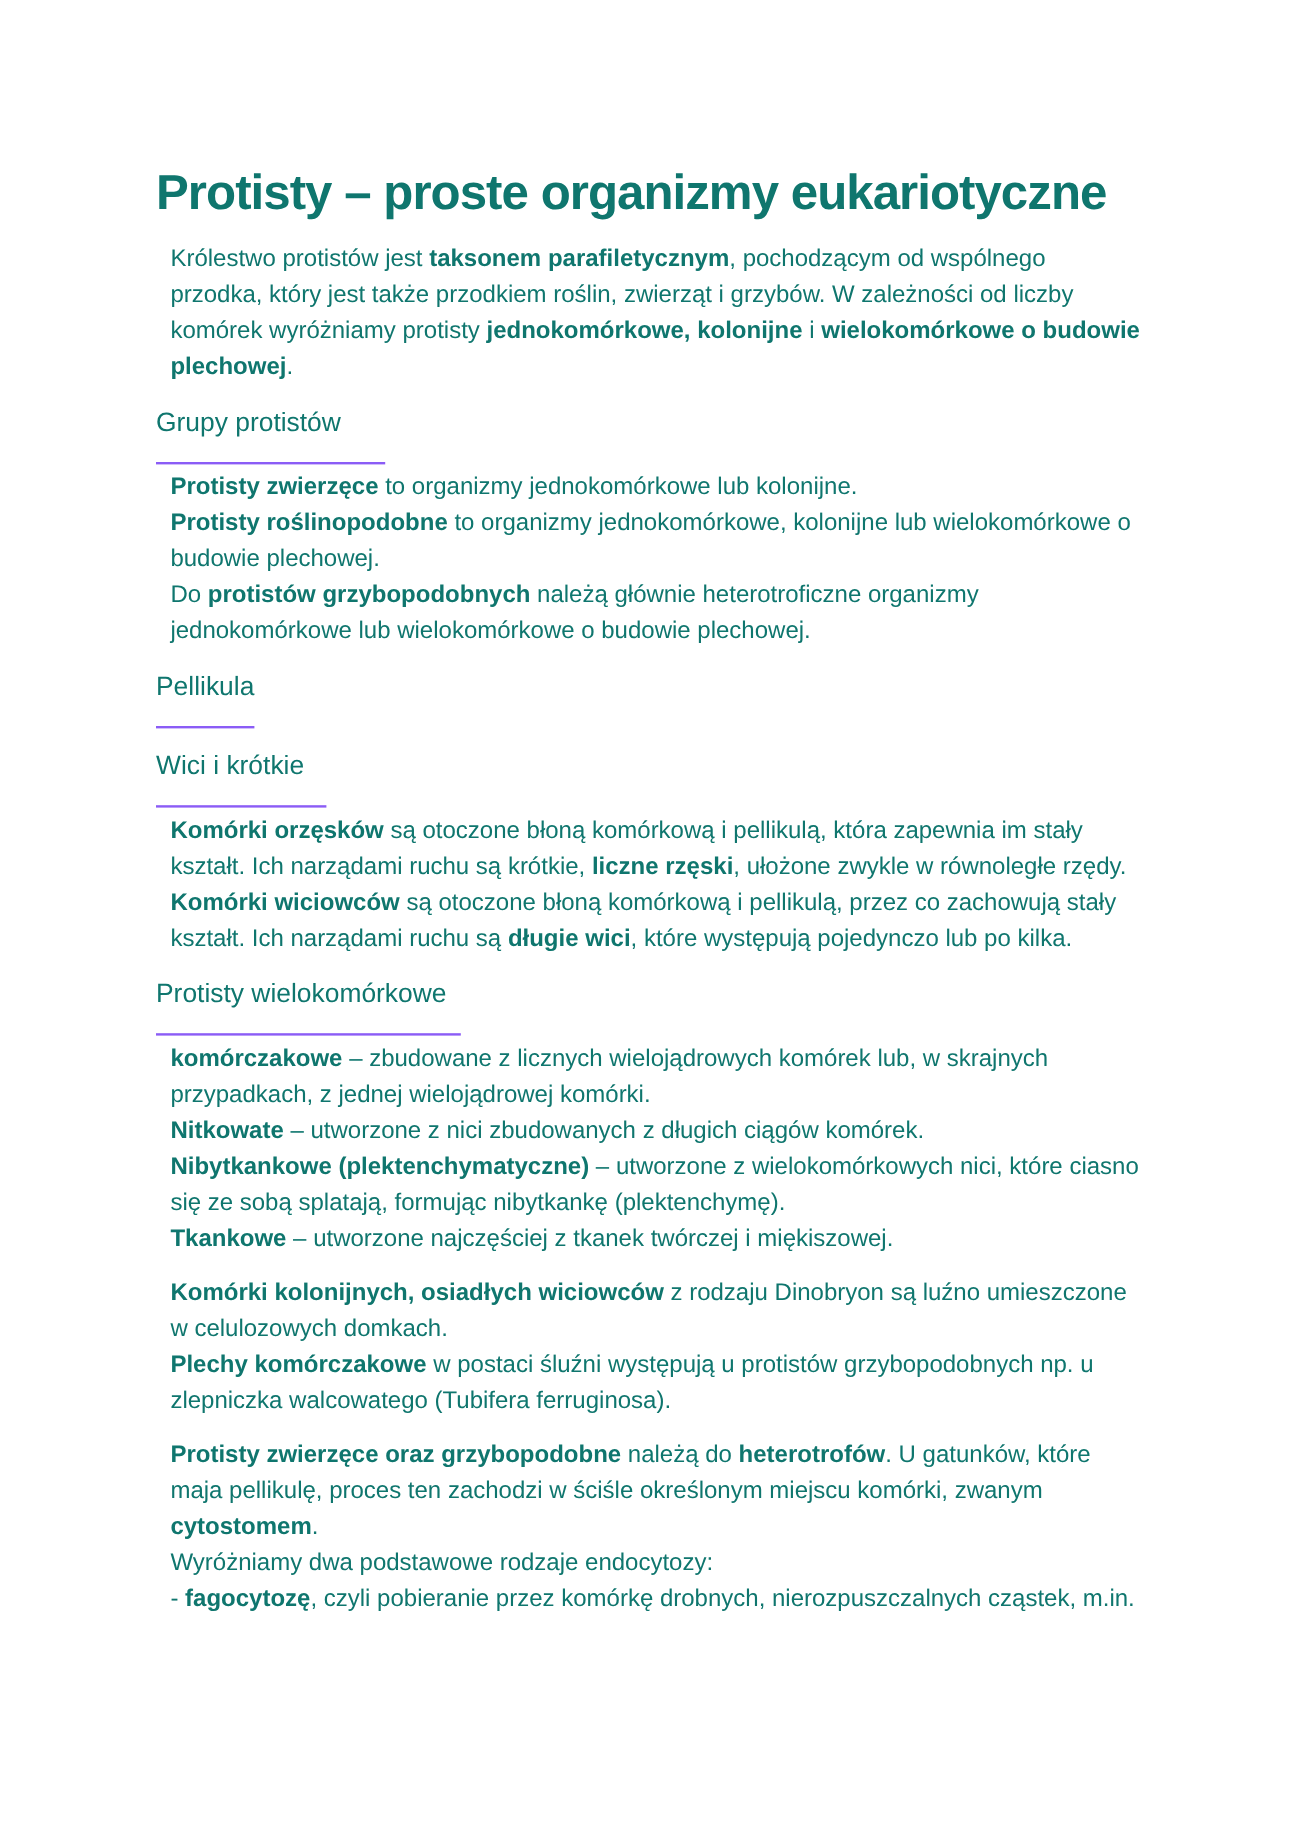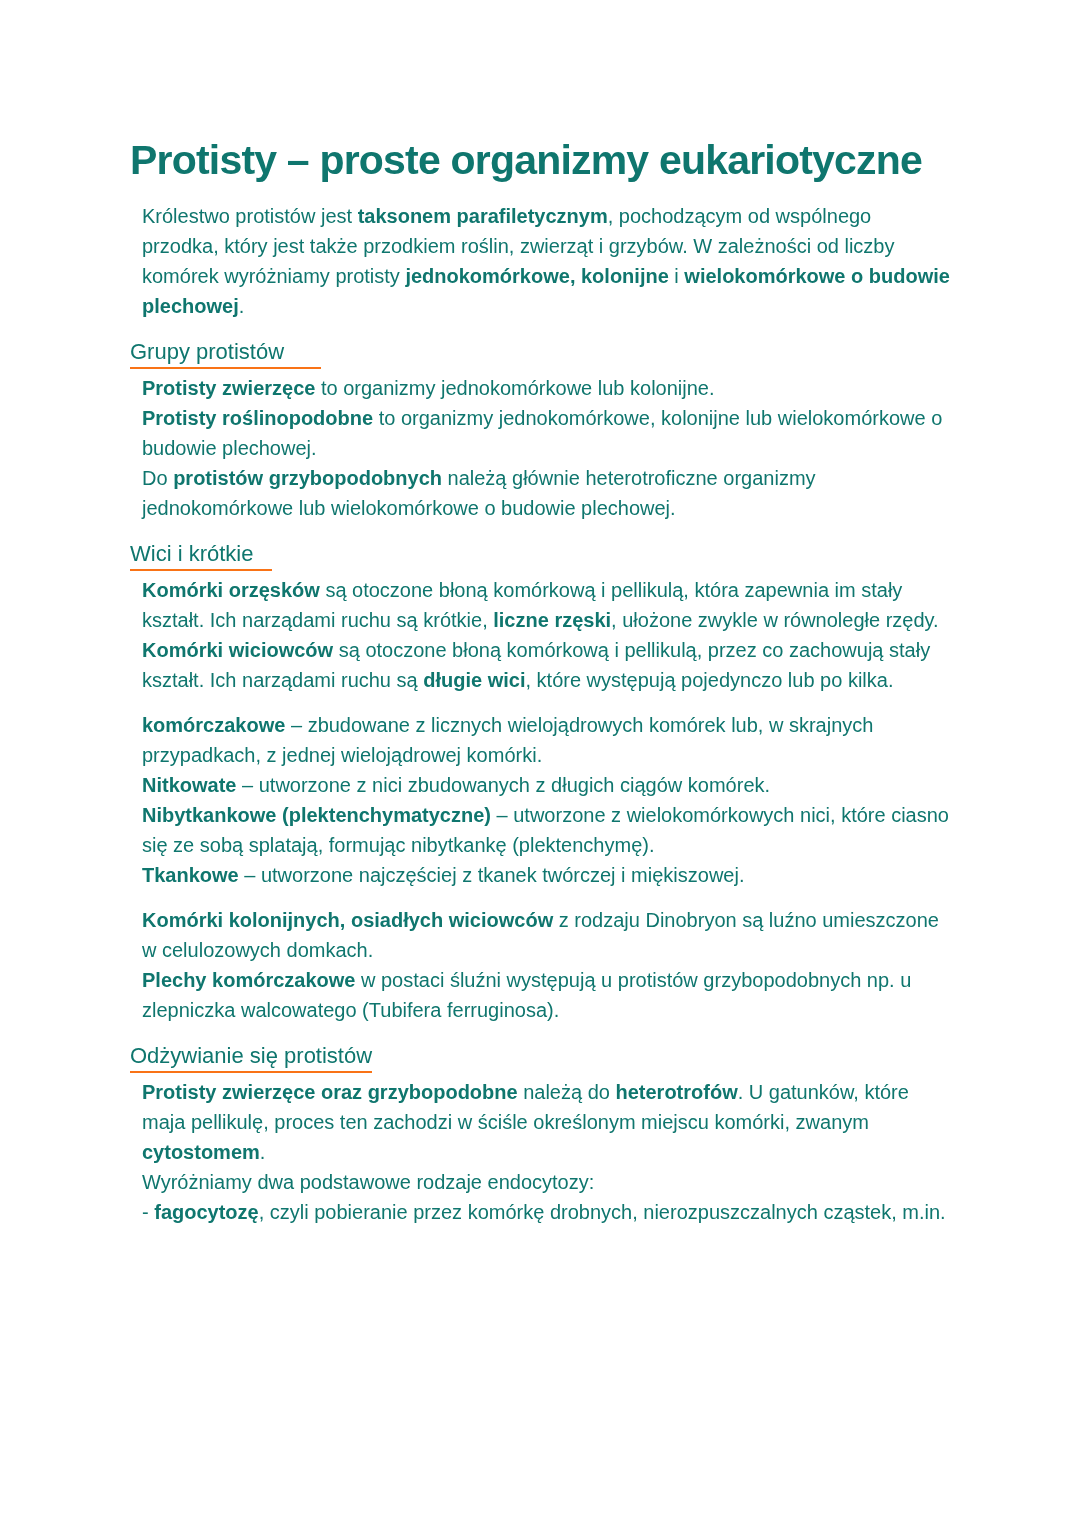--- a/index.html
+++ b/index.html
@@ -33,42 +33,43 @@
   }
   h2.heading {
     margin: 15px 0 4px 0;
     font-size: 22px;
     line-height: 31px;
     font-weight: 400;
   }
   .hline {
     display: inline-block;
     white-space: pre-wrap;
-    border-bottom: 2px solid #f97316;
-    padding-bottom: 0;
+    border-bottom: 2px solid #8b5cf6;
+    padding-bottom: 18px;
   }
   p.para {
     margin: 0 0 15px 12px;
     font-size: 20px;
     line-height: 30px;
     font-weight: 400;
   }
   p.para .b {
     font-weight: 700;
   }
 </style>
 </head>
 <body>
 
 <div class="page">
   <main class="content">
       <h1 class="title">Protisty – proste organizmy eukariotyczne</h1>
       <p class="para"><span>Królestwo protistów jest </span><span class="b">taksonem parafiletycznym</span><span>, pochodzącym od wspólnego przodka, który jest także przodkiem roślin, zwierząt i grzybów. W zależności od liczby komórek wyróżniamy protisty </span><span class="b">jednokomórkowe, kolonijne</span><span> i </span><span class="b">wielokomórkowe o budowie plechowej</span><span>.</span></p>
       <h2 class="heading"><span class="hline">Grupy protistów      </span></h2>
       <p class="para"><span class="b">Protisty zwierzęce</span><span> to organizmy jednokomórkowe lub kolonijne.</span><br><span class="b">Protisty roślinopodobne</span><span> to organizmy jednokomórkowe, kolonijne lub wielokomórkowe o budowie plechowej.</span><br><span>Do </span><span class="b">protistów grzybopodobnych</span><span> należą głównie heterotroficzne organizmy jednokomórkowe lub wielokomórkowe o budowie plechowej.</span></p>
+      <h2 class="heading"><span class="hline">Pellikula</span></h2>
       <h2 class="heading"><span class="hline">Wici i krótkie   </span></h2>
       <p class="para"><span class="b">Komórki orzęsków</span><span> są otoczone błoną komórkową i pellikulą, która zapewnia im stały kształt. Ich narządami ruchu są krótkie, </span><span class="b">liczne rzęski</span><span>, ułożone zwykle w równoległe rzędy.</span><br><span class="b">Komórki wiciowców</span><span> są otoczone błoną komórkową i pellikulą, przez co zachowują stały kształt. Ich narządami ruchu są </span><span class="b">długie wici</span><span>, które występują pojedynczo lub po kilka.</span></p>
+      <h2 class="heading"><span class="hline">Protisty wielokomórkowe  </span></h2>
       <p class="para"><span class="b">komórczakowe</span><span> – zbudowane z licznych wielojądrowych komórek lub, w skrajnych przypadkach, z jednej wielojądrowej komórki.</span><br><span class="b">Nitkowate</span><span> – utworzone z nici zbudowanych z długich ciągów komórek.</span><br><span class="b">Nibytkankowe (plektenchymatyczne)</span><span> – utworzone z wielokomórkowych nici, które ciasno się ze sobą splatają, formując nibytkankę (plektenchymę).</span><br><span class="b">Tkankowe</span><span> – utworzone najczęściej z tkanek twórczej i miękiszowej.</span></p>
       <p class="para"><span class="b">Komórki kolonijnych, osiadłych wiciowców</span><span> z rodzaju Dinobryon są luźno umieszczone w celulozowych domkach.</span><br><span class="b">Plechy komórczakowe</span><span> w postaci śluźni występują u protistów grzybopodobnych np. u zlepniczka walcowatego (Tubifera ferruginosa).</span></p>
-      <h2 class="heading"><span class="hline">Odżywianie się protistów</span></h2>
       <p class="para"><span class="b">Protisty zwierzęce oraz grzybopodobne</span><span> należą do </span><span class="b">heterotrofów</span><span>. U gatunków, które maja pellikulę, proces ten zachodzi w ściśle określonym miejscu komórki, zwanym </span><span class="b">cytostomem</span><span>.</span><br><span>Wyróżniamy dwa podstawowe rodzaje endocytozy:</span><br><span>- </span><span class="b">fagocytozę</span><span>, czyli pobieranie przez komórkę drobnych, nierozpuszczalnych cząstek, m.in.</span></p>
     </main>
 </div>
 
 </body></html>

